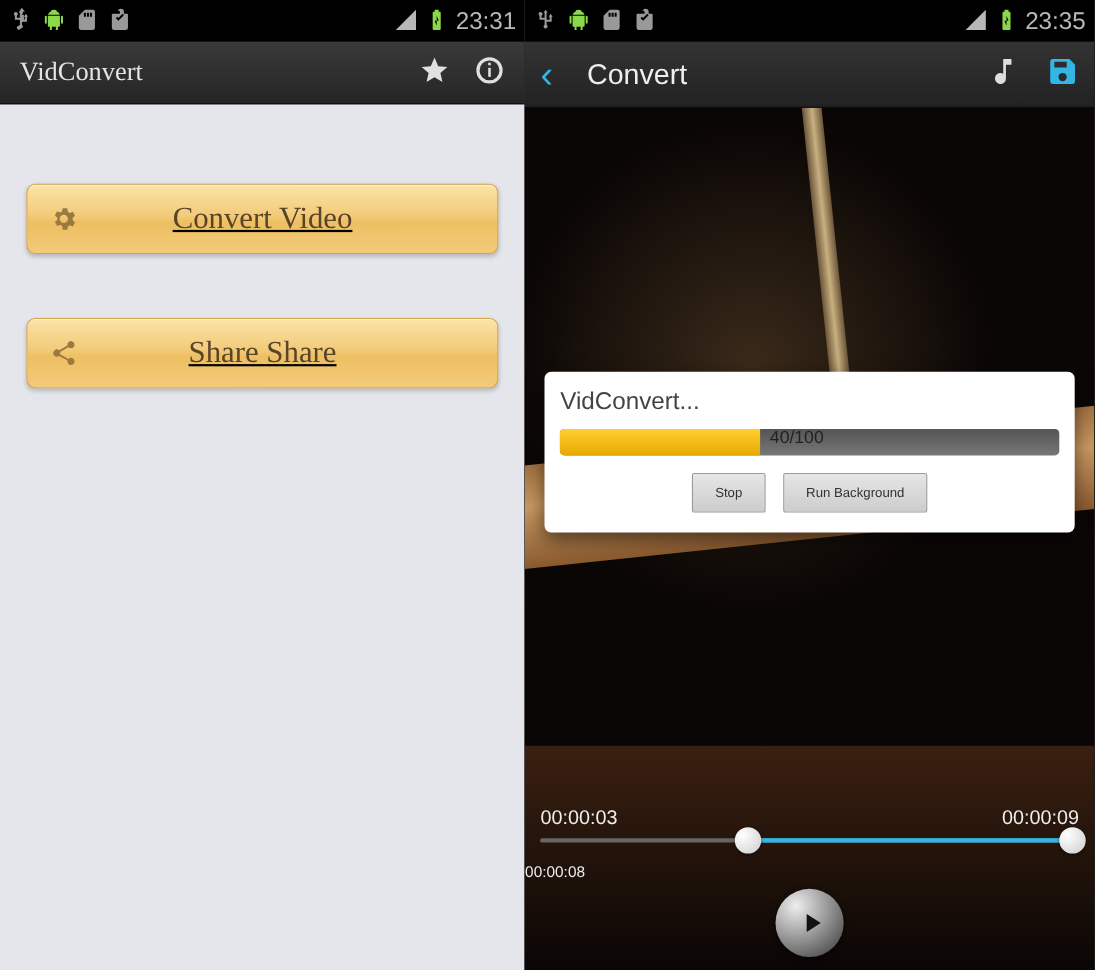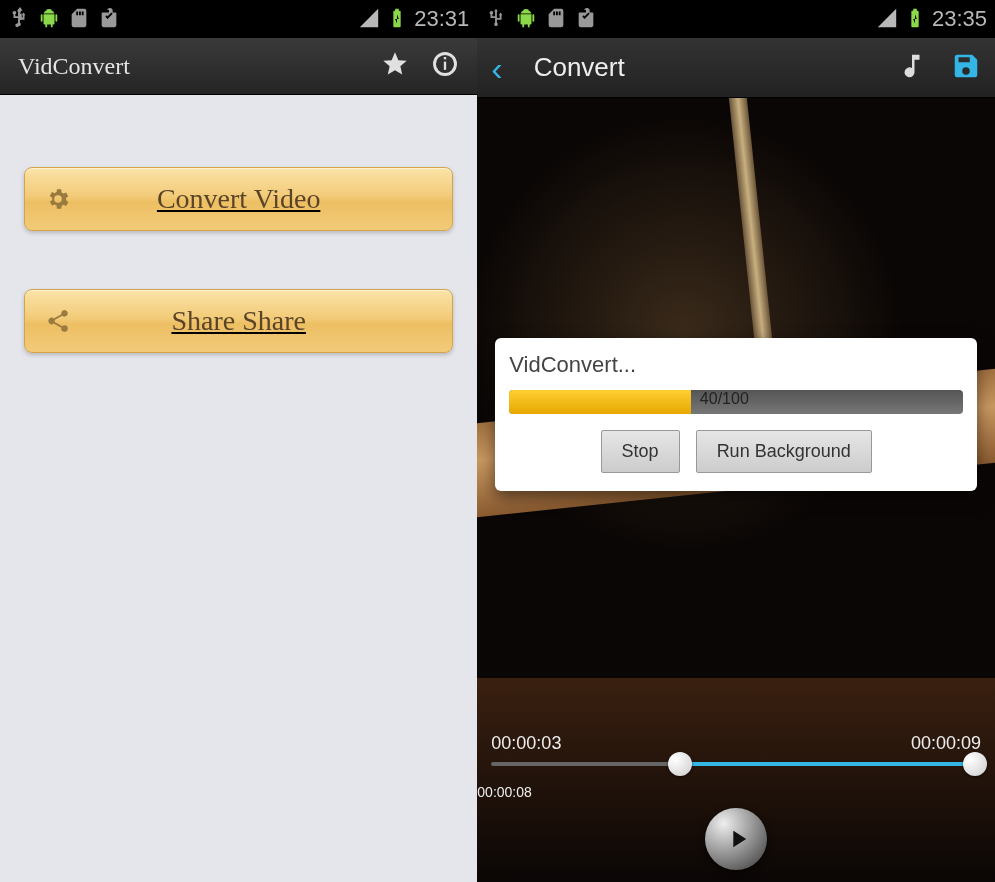--- a/index.html
+++ b/index.html
@@ -162,21 +162,21 @@
     position:absolute; left:0; top:0; bottom:0;
     background: linear-gradient(to bottom,#ffcf33,#e6a800);
   }
   .prog-text { position: relative; margin-left: 42%; color:#222; font-size:16px; z-index:2; }
   .dialog-buttons { display:flex; gap:16px; justify-content:center; margin-top:16px; }
   .dlg-btn {
     padding: 10px 20px;
     background: linear-gradient(to bottom,#e6e6e6,#ccc);
     border:1px solid #999;
     border-radius:2px;
-    font-size:18px;
+    font-size:12px;
     color:#333;
     cursor:pointer;
   }
 
   
   .time-row {
     display:flex; justify-content:space-between;
     color:#eee; font-size:18px; padding: 0 14px;
     position: absolute; left:0; right:0; bottom: 128px;
   }

